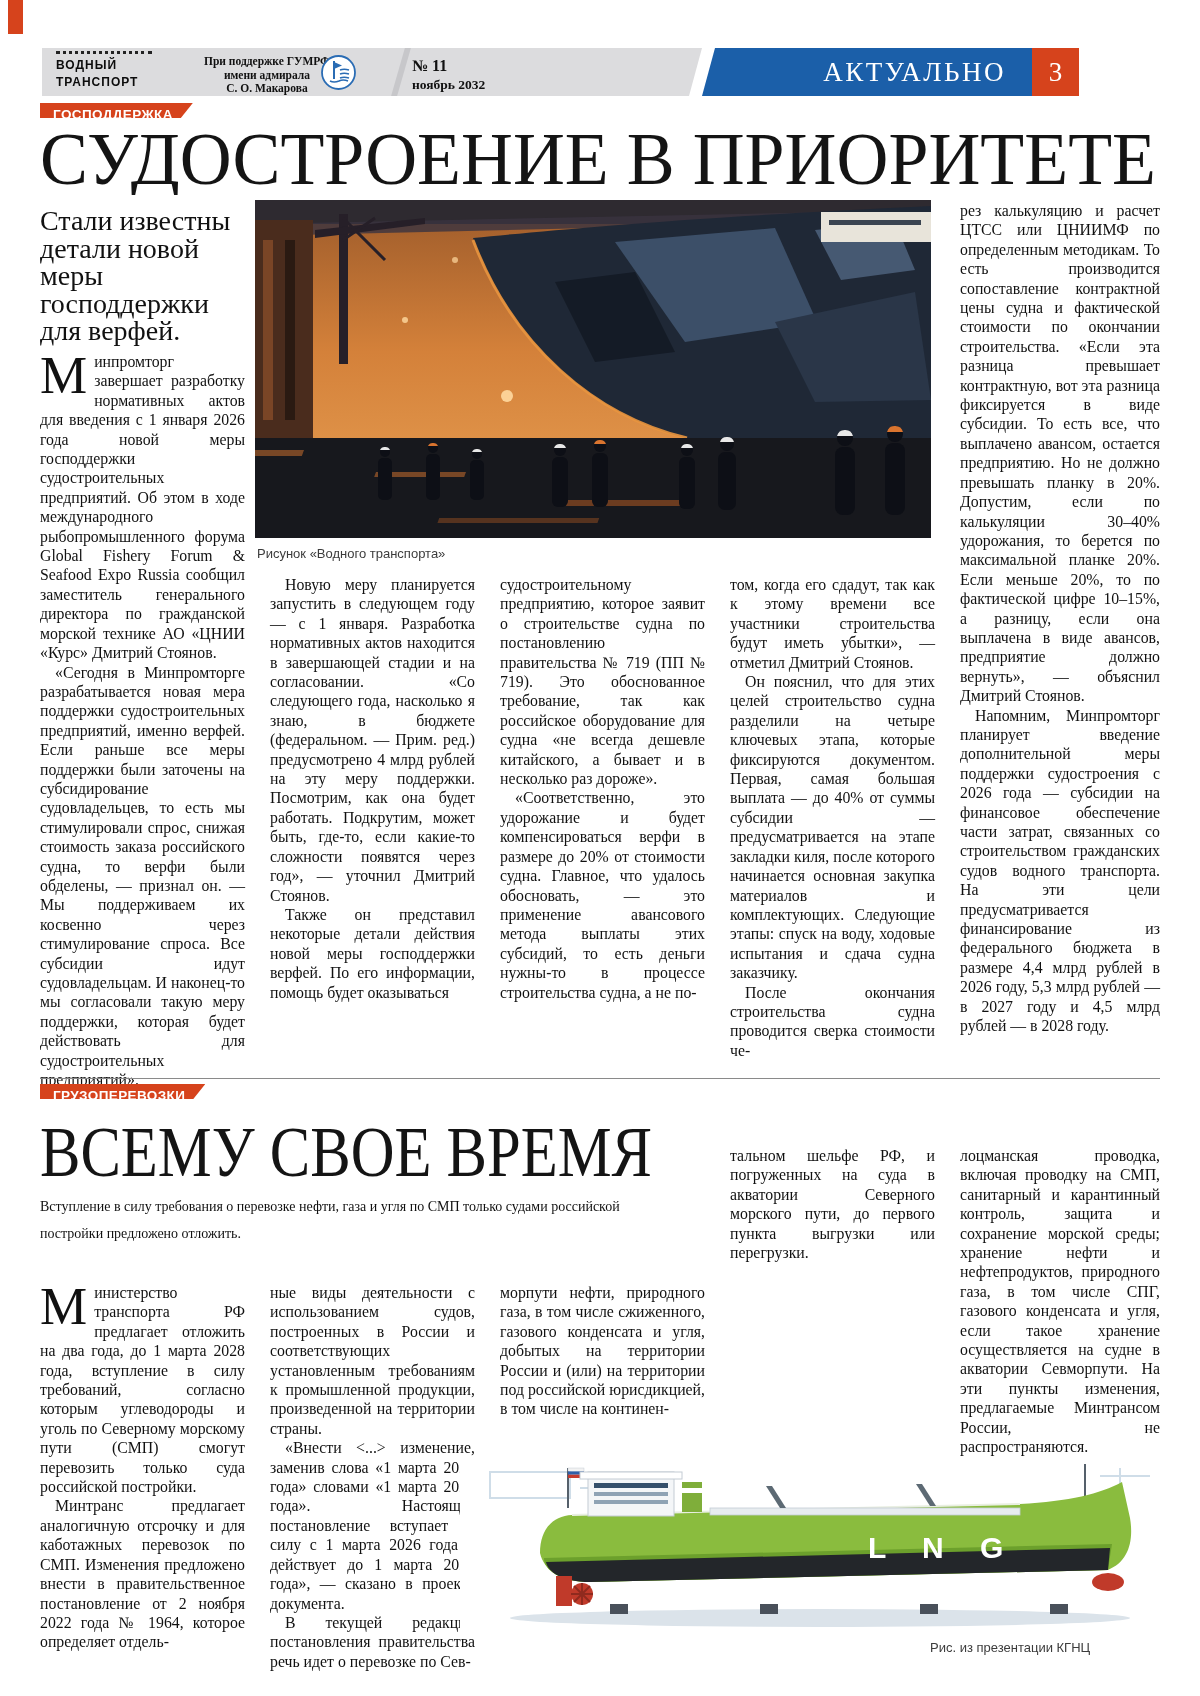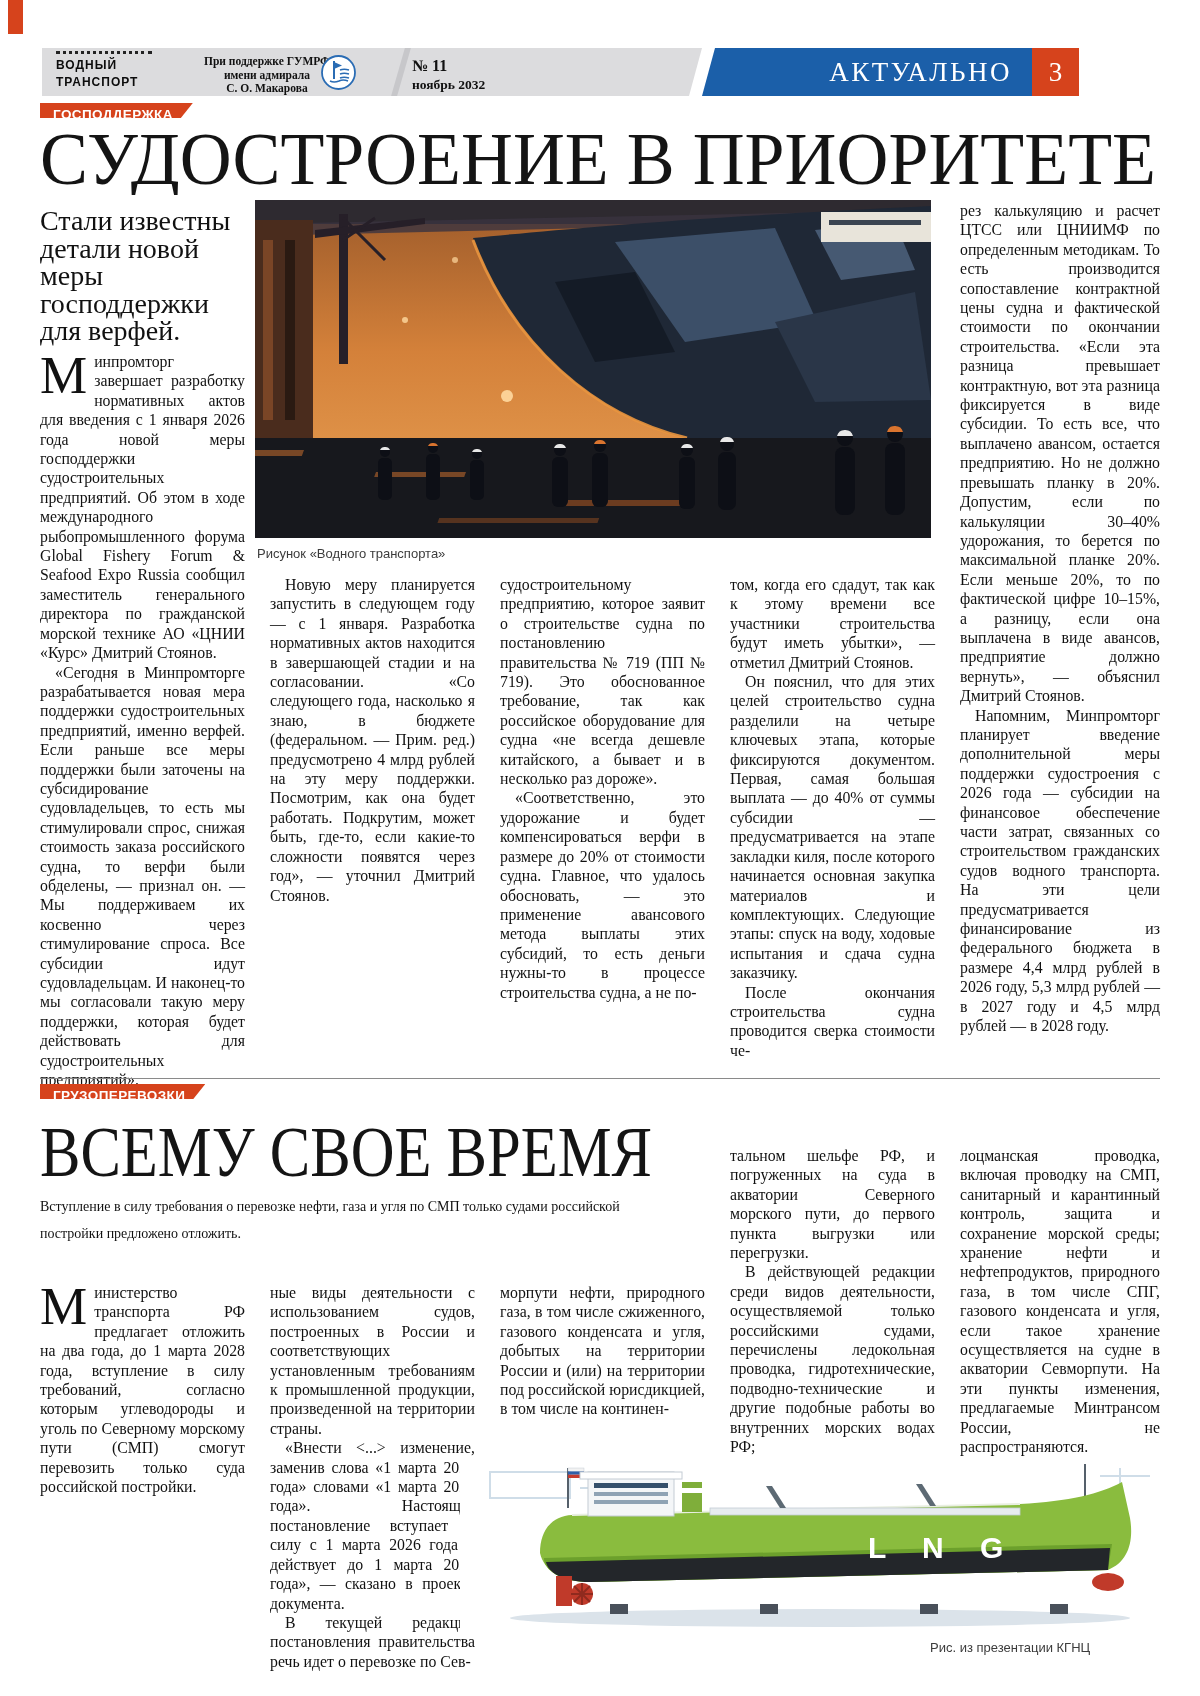--- a/index.html
+++ b/index.html
@@ -4,21 +4,21 @@
 <style>
   html,body{margin:0;padding:0;background:#fff;}
   #page{position:relative;width:1200px;height:1696px;background:#fff;overflow:hidden;
         font-family:"Liberation Serif",serif;color:#111;}
   .abs{position:absolute;}
   
   .band{background:#dcdcde;height:48px;}
   .band-gray{clip-path:polygon(0 0,100% 0,calc(100% - 13px) 100%,0 100%);}
   .band-blue{background:#1b5fa9;clip-path:polygon(13px 0,100% 0,100% 100%,0 100%);
              display:flex;align-items:center;justify-content:flex-end;}
-  .band-blue .section{color:#fff;font-size:27px;letter-spacing:2.5px;padding-right:20px;}
+  .band-blue .section{color:#fff;font-size:27px;letter-spacing:2.5px;padding-right:26px;}
   .pagebox{background:#d6431c;color:#fff;display:flex;align-items:center;justify-content:center;
            font-size:27px;}
   .logo{font-family:"Liberation Sans",sans-serif;font-weight:900;font-size:12px;line-height:17px;
         letter-spacing:1px;color:#0c0c0c;}
   .logo::before{content:"";display:block;width:96px;border-top:3px dotted #222;margin-bottom:3px;}
   .support{font-size:11.5px;line-height:13.5px;font-weight:bold;text-align:center;width:150px;}
   .issue{font-weight:bold;font-size:16px;line-height:19px;}
   .issue .month{font-size:13.5px;}
   .notch{width:6px;height:48px;background:#c7c7ca;transform:skewX(-16deg);}
   .corner-mark{background:#d6431c;}
@@ -174,20 +174,21 @@
           <circle cx="640" cy="234" r="8"></circle>
           <path d="M640 226 a8 8 0 0 1 8 6 h-16 a8 8 0 0 1 8 -6" fill="#d9742f"></path>
           <rect x="630" y="243" width="20" height="72" rx="8"></rect>
         </g>
     </g>
   </svg>
   <div class="abs caption" style="left:257px;top:546px;">Рисунок «Водного транспорта»</div>
 
   <div class="abs" style="left:270px;top:575px;width:205px;">
     <p class="bt ind">Новую меру планируется запустить в следующем году — с 1 января. Разработка нормативных актов находится в завершающей стадии и на согласовании. «Со следующего года, насколько я знаю, в бюджете (федеральном. — Прим. ред.) предусмотрено 4 млрд рублей на эту меру поддержки. Посмотрим, как она будет работать. Подкрутим, может быть, где-то, если какие-то сложности появятся через год», — уточнил Дмитрий Стоянов.</p>
+    <p class="bt ind">Также он представил некоторые детали действия новой меры господдержки верфей. По его информации, помощь будет оказываться</p>
   </div>
   <div class="abs" style="left:500px;top:575px;width:205px;">
     <p class="bt">судостроительному предприятию, которое заявит о строительстве судна по постановлению правительства № 719 (ПП № 719). Это обоснованное требование, так как российское оборудование для судна «не всегда дешевле китайского, а бывает и в несколько раз дороже».</p>
     <p class="bt ind">«Соответственно, это удорожание и будет компенсироваться верфи в размере до 20% от стоимости судна. Главное, что удалось обосновать, — это применение авансового метода выплаты этих субсидий, то есть деньги нужны-то в процессе строительства судна, а не по-</p>
   </div>
   <div class="abs" style="left:730px;top:575px;width:205px;">
     <p class="bt">том, когда его сдадут, так как к этому времени все участники строительства будут иметь убытки», — отметил Дмитрий Стоянов.</p>
     <p class="bt ind">Он пояснил, что для этих целей строительство судна разделили на четыре ключевых этапа, которые фиксируются документом. Первая, самая большая выплата — до 40% от суммы субсидии — предусматривается на этапе закладки киля, после которого начинается основная закупка материалов и комплектующих. Следующие этапы: спуск на воду, ходовые испытания и сдача судна заказчику.</p>
     <p class="bt ind">После окончания строительства судна проводится сверка стоимости че-</p>
   </div>
@@ -201,32 +202,32 @@
   <div class="abs tag" style="left:40px;top:1084px;">ГРУЗОПЕРЕВОЗКИ</div>
 
   <svg class="abs" style="left:40px;top:1122px;" width="620" height="64">
     <text x="0" y="54" font-size="72" textLength="612" lengthAdjust="spacingAndGlyphs" class="headline-text">ВСЕМУ СВОЕ ВРЕМЯ</text>
   </svg>
 
   <div class="abs subhead" style="left:40px;top:1193px;width:600px;">Вступление в силу требования о перевозке нефти, газа и угля по СМП только судами российской постройки предложено отложить.</div>
 
   <div class="abs" style="left:40px;top:1283px;width:205px;">
     <p class="bt"><span class="dropcap">М</span><span>инистерство транспорта РФ предлагает отложить на два года, до 1 марта 2028 года, вступление в силу требований, согласно которым углеводороды и уголь по Северному морскому пути (СМП) смогут перевозить только суда российской постройки.</span></p>
+    <p class="bt ind">Минтранс предлагает аналогичную отсрочку и для каботажных перевозок по СМП. Изменения предложено внести в правительственное постановление от 2 ноября 2022 года № 1964, которое определяет отдель-</p>
   </div>
   <div class="abs" style="left:270px;top:1283px;width:205px;">
     <p class="bt">ные виды деятельности с использованием судов, построенных в России и соответствующих установленным требованиям к промышленной продукции, произведенной на территории страны.</p>
     <p class="bt ind">«Внести &lt;...&gt; изменение, заменив слова «1 марта 2026 года» словами «1 марта 2028 года». Настоящее постановление вступает в силу с 1 марта 2026 года и действует до 1 марта 2029 года», — сказано в проекте документа.</p>
     <p class="bt ind">В текущей редакции постановления правительства речь идет о перевозке по Сев-</p>
   </div>
   <div class="abs" style="left:500px;top:1283px;width:205px;">
     <p class="bt">морпути нефти, природного газа, в том числе сжиженного, газового конденсата и угля, добытых на территории России и (или) на территории под российской юрисдикцией, в том числе на континен-</p>
   </div>
   <div class="abs" style="left:730px;top:1146px;width:205px;">
     <p class="bt">тальном шельфе РФ, и погруженных на суда в акватории Северного морского пути, до первого пункта выгрузки или перегрузки.</p>
-    <p class="bt ind">В действующей редакции среди видов деятельности, осуществляемой только российскими судами, перечислены ледокольная проводка, гидротехнические, подводно-технические и другие подобные работы во внутренних морских водах РФ;</p>
   </div>
   <div class="abs" style="left:960px;top:1146px;width:200px;">
     <p class="bt">лоцманская проводка, включая проводку на СМП, санитарный и карантинный контроль, защита и сохранение морской среды; хранение нефти и нефтепродуктов, природного газа, в том числе СПГ, газового конденсата и угля, если такое хранение осуществляется на судне в акватории Севморпути. На эти пункты изменения, предлагаемые Минтрансом России, не распространяются.</p>
   </div>
 
   <svg class="abs" style="left:460px;top:1458px;" width="700" height="178" viewBox="0 0 700 178">
     <rect width="700" height="178" fill="#ffffff"></rect>
     <g stroke="#cfdde8" fill="none" stroke-width="2">
       <rect x="30" y="14" width="80" height="26"></rect>
       <path d="M120 30 h60 M640 18 h50 M660 10 v30"></path>

